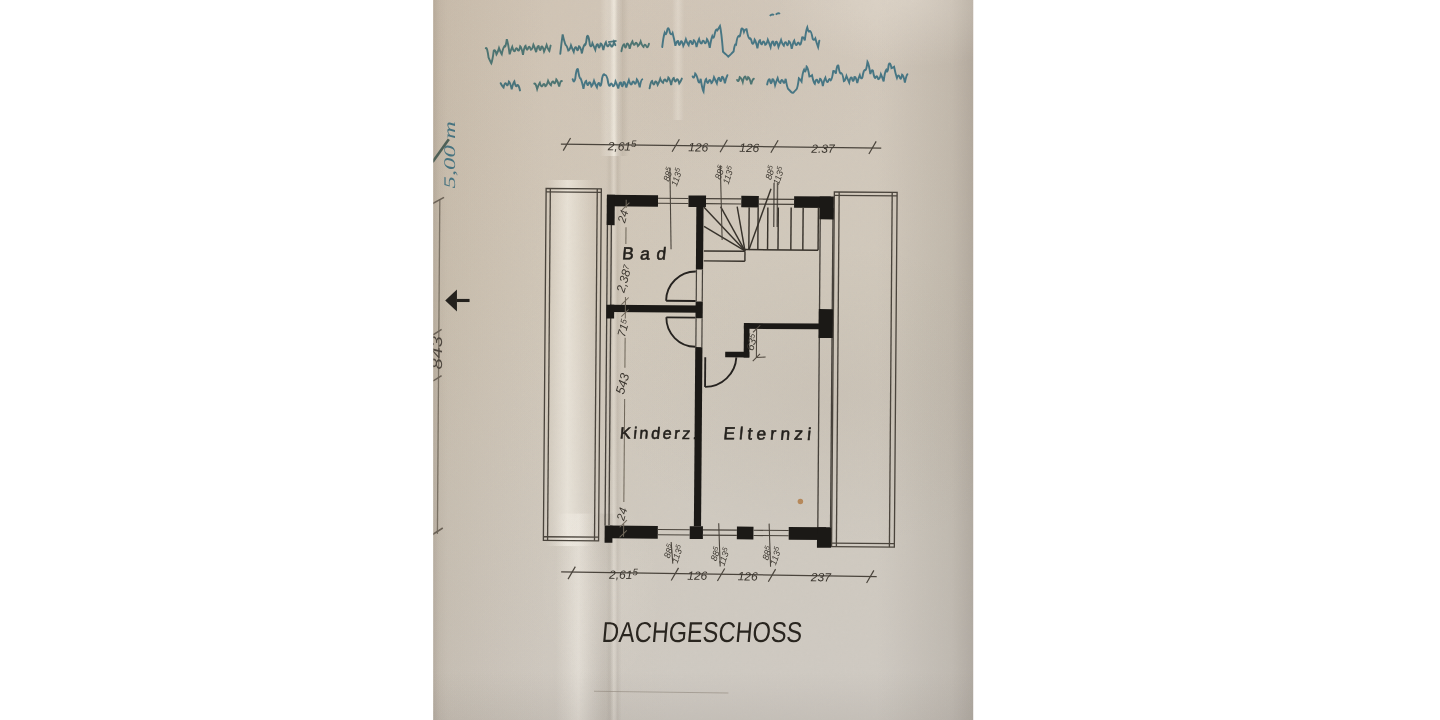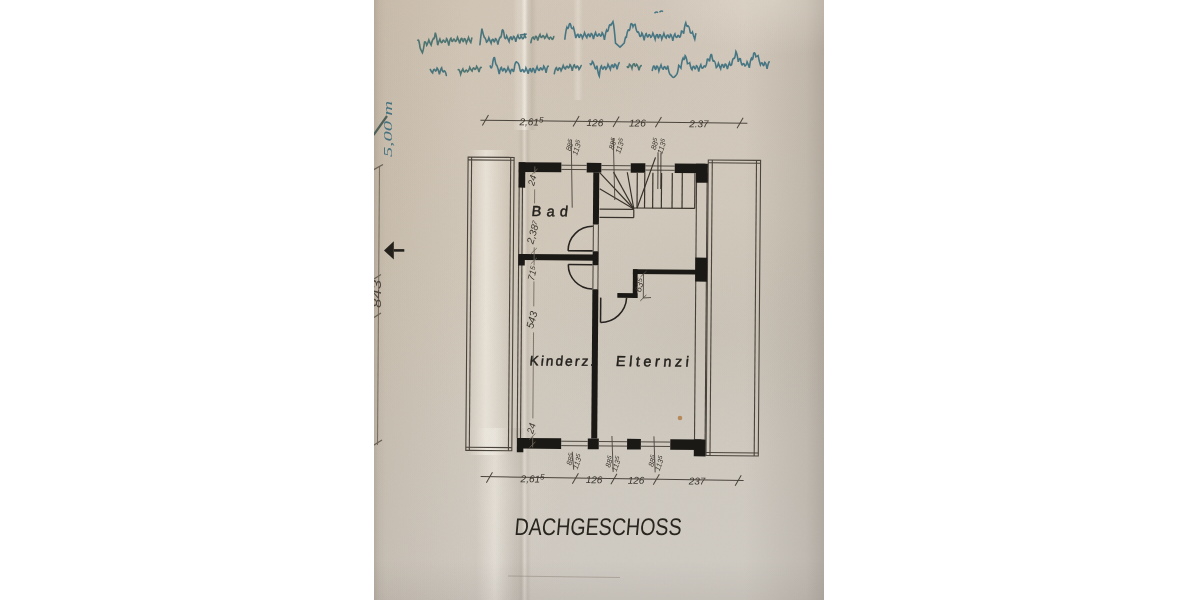--- a/index.html
+++ b/index.html
@@ -1,17 +1,17 @@
 <!DOCTYPE html>
 <html><head>
 <meta charset="utf-8">
 <style>
   html,body{margin:0;padding:0;background:#ffffff;width:1200px;height:600px;overflow:hidden;}
   #stage{position:relative;width:1200px;height:600px;background:#ffffff;font-family:"Liberation Sans",sans-serif;}
-  #photo{position:absolute;left:374px;top:0;width:450px;height:600px;overflow:hidden;
+  #photo{position:absolute;left:361px;top:0;width:450px;height:600px;overflow:hidden;
     background:
       linear-gradient(90deg, rgba(120,108,92,0.20) 0px, rgba(120,108,92,0.06) 5px, rgba(0,0,0,0) 12px),
       linear-gradient(90deg, rgba(118,104,88,0.10) 0px, rgba(118,104,88,0.05) 45px, rgba(0,0,0,0) 95px),
       linear-gradient(270deg, rgba(108,98,88,0.30) 0px, rgba(112,102,92,0.16) 18px, rgba(120,110,100,0.10) 45px, rgba(0,0,0,0) 80px),
       linear-gradient(100deg, rgba(196,162,120,0.12) 0%, rgba(196,162,120,0.05) 30%, rgba(0,0,0,0) 55%),
       linear-gradient(180deg, #d2c8bb 0%, #d1c9bc 40%, #d0cac0 70%, #cfcac3 100%);
   }
   .shade{position:absolute;}
 </style>
 </head>

